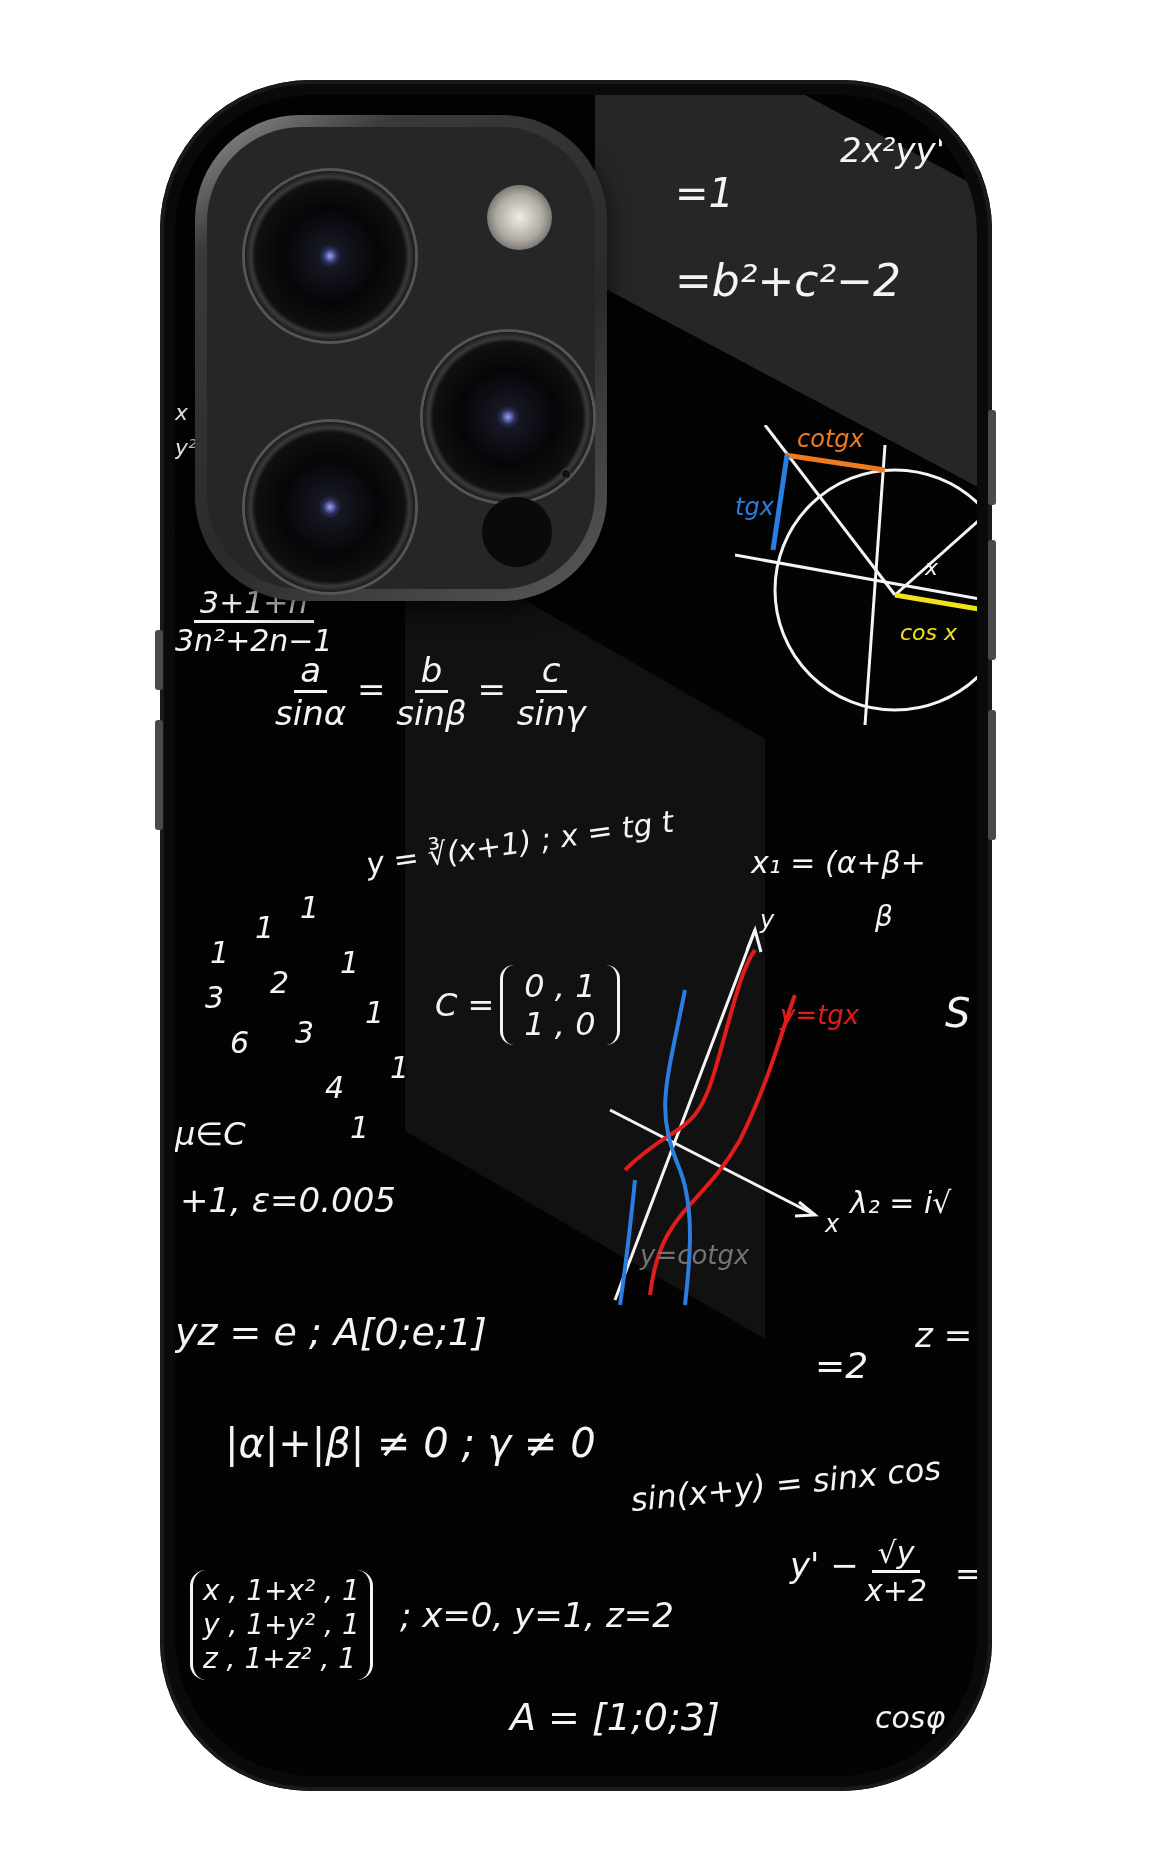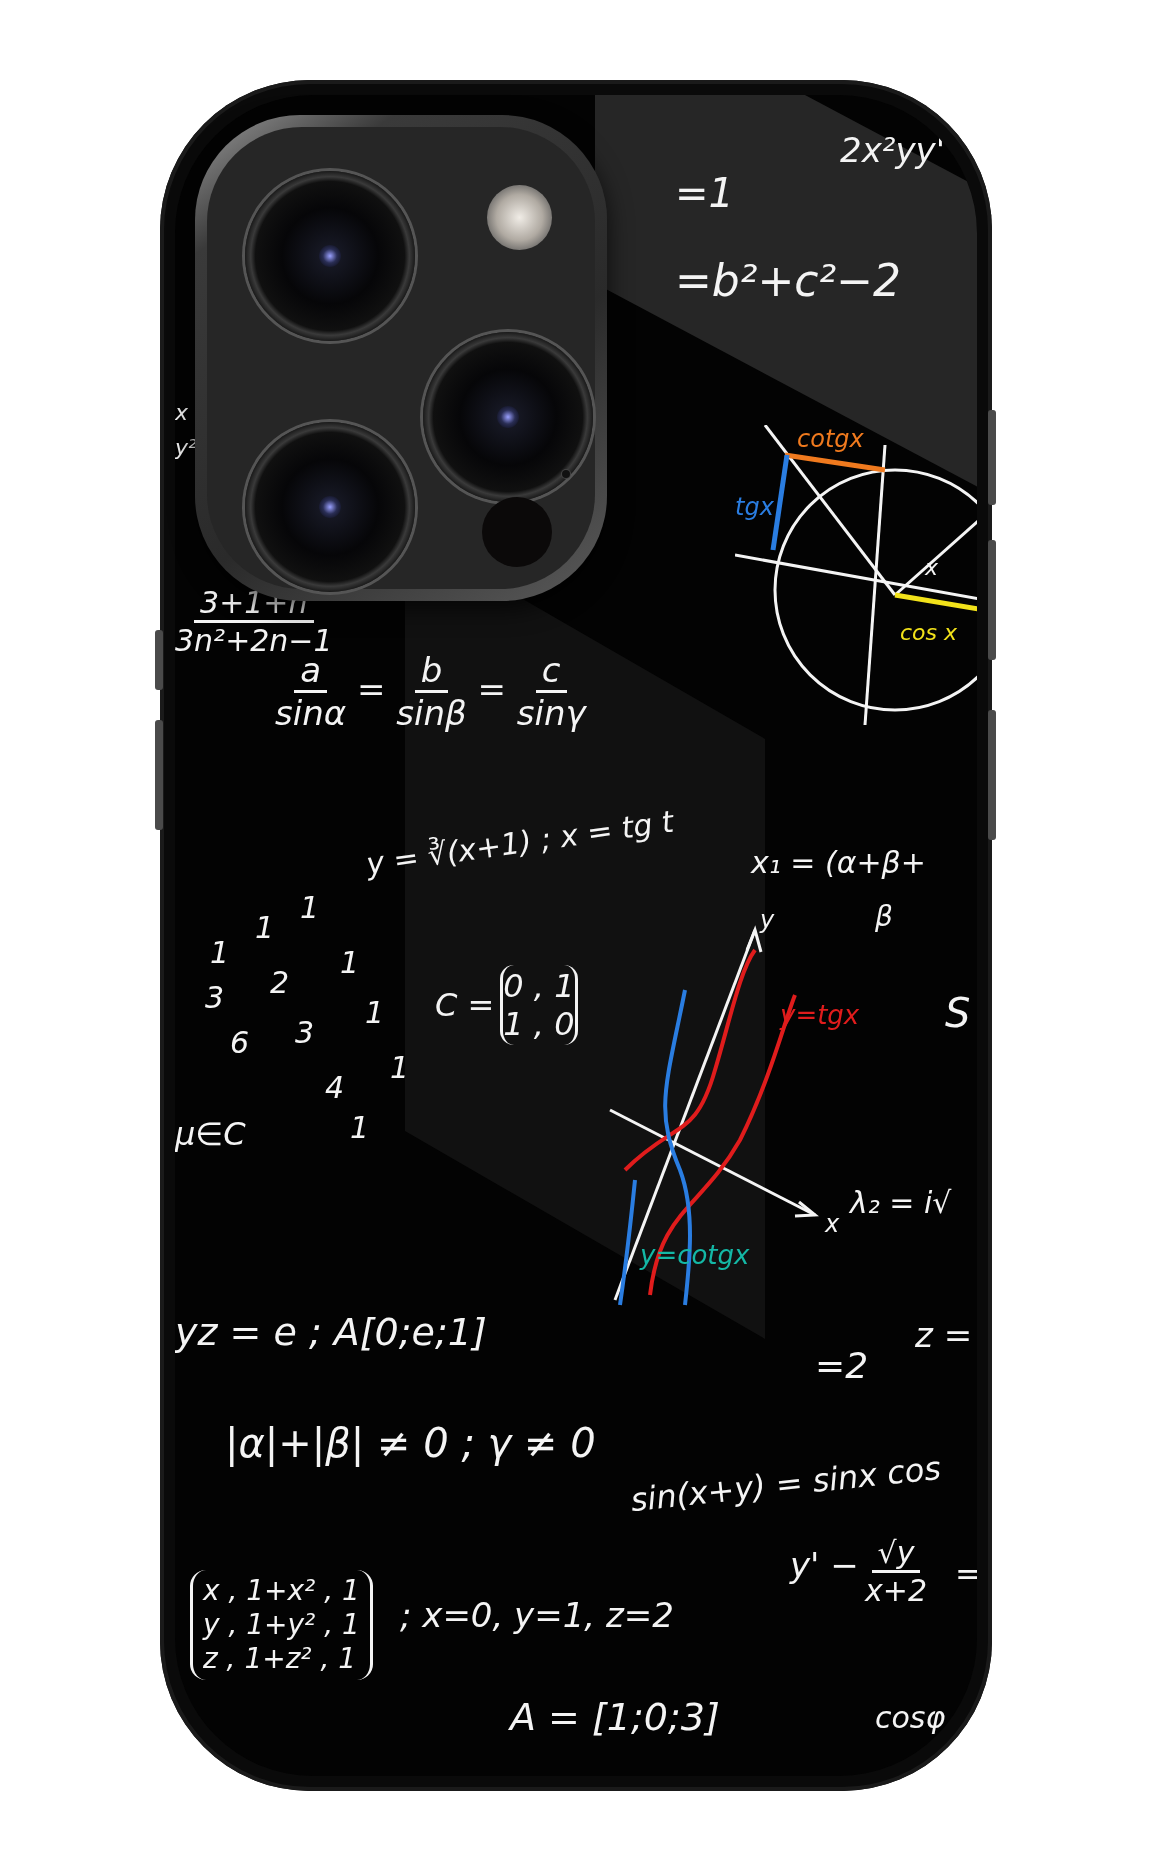--- a/index.html
+++ b/index.html
@@ -90,43 +90,44 @@
   <div class="eq" style="left:95px;top:870px;font-size:30px;">2</div>
   <div class="eq" style="left:190px;top:900px;font-size:30px;">1</div>
   <div class="eq" style="left:55px;top:930px;font-size:30px;">6</div>
   <div class="eq" style="left:120px;top:920px;font-size:30px;">3</div>
   <div class="eq" style="left:215px;top:955px;font-size:30px;">1</div>
   <div class="eq" style="left:150px;top:975px;font-size:30px;">4</div>
   <div class="eq" style="left:175px;top:1015px;font-size:30px;">1</div>
 
   <div class="eq" style="left:260px;top:870px;font-size:32px;display:flex;align-items:center;">
     <span>C =</span>
-    <span style="border-left:3px solid #f4f4f4;border-right:3px solid #f4f4f4;border-radius:14px;padding:2px 0;margin-left:6px;display:flex;flex-direction:column;">
+    <span style="border-left:3px solid #f4f4f4;border-right:3px solid #f4f4f4;border-radius:14px;padding:2px 21px;margin-left:6px;display:flex;flex-direction:column;">
       <span>0 , 1</span>
       <span>1 , 0</span>
     </span>
   </div>
 
   <svg style="position:absolute;left:340px;top:815px;" width="330" height="400">
     <line x1="100" y1="390" x2="240" y2="20" stroke="#f4f4f4" stroke-width="3"></line>
     <path d="M232 40 L240 20 L246 42" fill="none" stroke="#f4f4f4" stroke-width="3"></path>
     <line x1="95" y1="200" x2="300" y2="305" stroke="#f4f4f4" stroke-width="3"></line>
     <path d="M284 292 L300 305 L280 306" fill="none" stroke="#f4f4f4" stroke-width="3"></path>
     <path d="M110 260 C160 210 180 230 200 160 C215 110 225 60 240 40" fill="none" stroke="#e01c1c" stroke-width="4"></path>
     <path d="M135 385 C145 300 185 300 225 230 C255 170 270 110 280 85" fill="none" stroke="#e01c1c" stroke-width="4"></path>
     <path d="M170 80 C150 180 140 200 165 260 C180 300 175 350 170 395" fill="none" stroke="#2a7de1" stroke-width="4"></path>
     <path d="M120 270 C115 320 110 360 105 395" fill="none" stroke="#2a7de1" stroke-width="4"></path>
     <text x="245" y="18" fill="#f4f4f4" font-size="24" font-style="italic" font-family="DejaVu Sans, sans-serif">y</text>
     <text x="310" y="322" fill="#f4f4f4" font-size="24" font-style="italic" font-family="DejaVu Sans, sans-serif">x</text>
   </svg>
   <div class="eq" style="left:605px;top:905px;font-size:26px;color:#e01c1c;">y=tgx</div>
-  <div class="eq" style="left:465px;top:1145px;font-size:26px;color:#14b8a6;">y=cotgx</div>
+  <div class="eq" style="left:465px;top:1145px;font-size:26px;color:#737373;">y=cotgx</div>
 
   <div class="eq" style="left:770px;top:895px;font-size:40px;">S</div>
   <div class="eq" style="left:0;top:1020px;font-size:32px;">μ∈C</div>
+  <div class="eq" style="left:5px;top:1085px;font-size:34px;">+1, ε=0.005</div>
   <div class="eq" style="left:675px;top:1090px;font-size:30px;">λ₂ = i√</div>
 
   <div class="eq" style="left:0;top:1215px;font-size:38px;">yz = e ; A[0;e;1]</div>
   <div class="eq" style="left:640px;top:1250px;font-size:36px;">=2</div>
   <div class="eq" style="left:740px;top:1220px;font-size:34px;">z =</div>
 
   <div class="eq" style="left:50px;top:1325px;font-size:40px;">|α|+|β| ≠ 0 ; γ ≠ 0</div>
   <div class="eq" style="left:455px;top:1370px;font-size:32px;transform:rotate(-6deg);">sin(x+y) = sinx cos</div>
 
   <div class="eq" style="left:615px;top:1450px;font-size:34px;">y' −</div>

